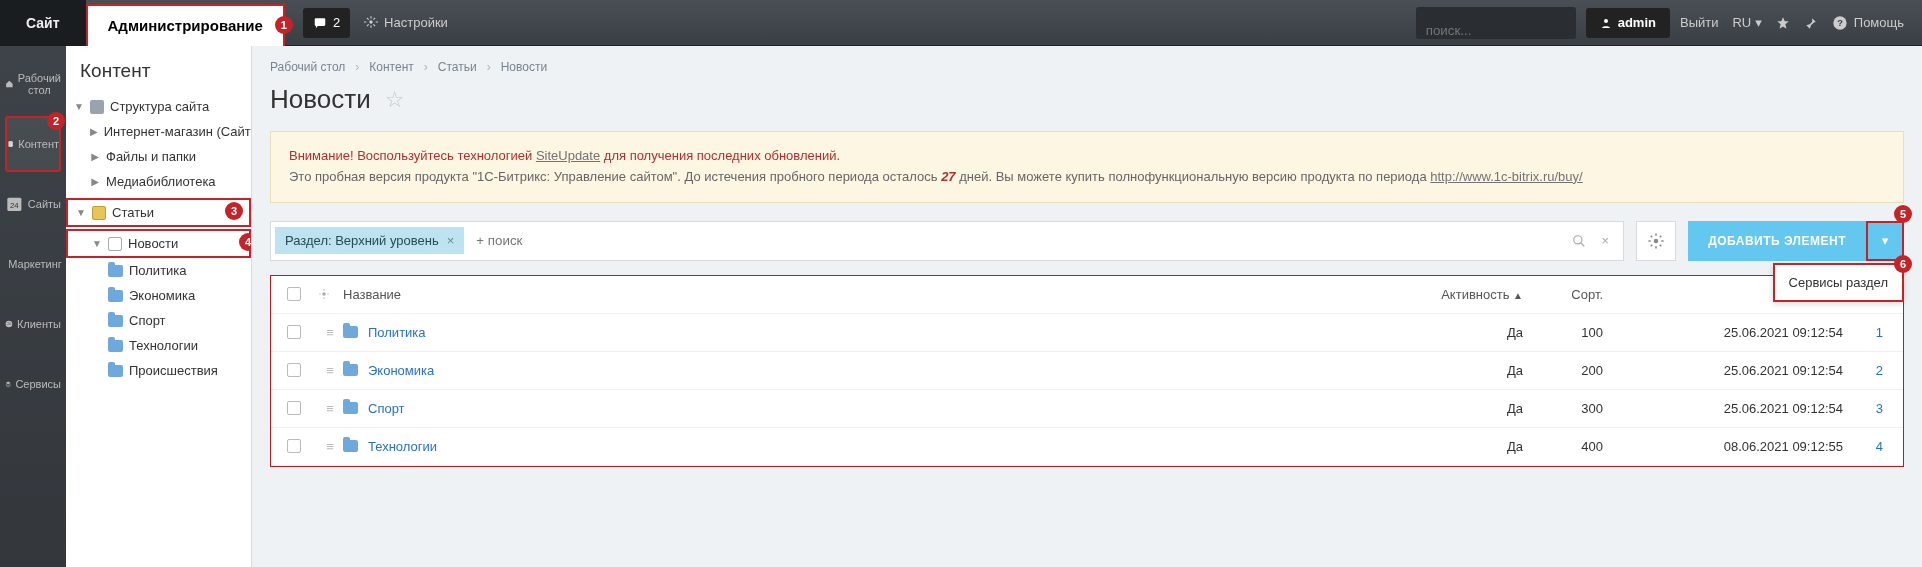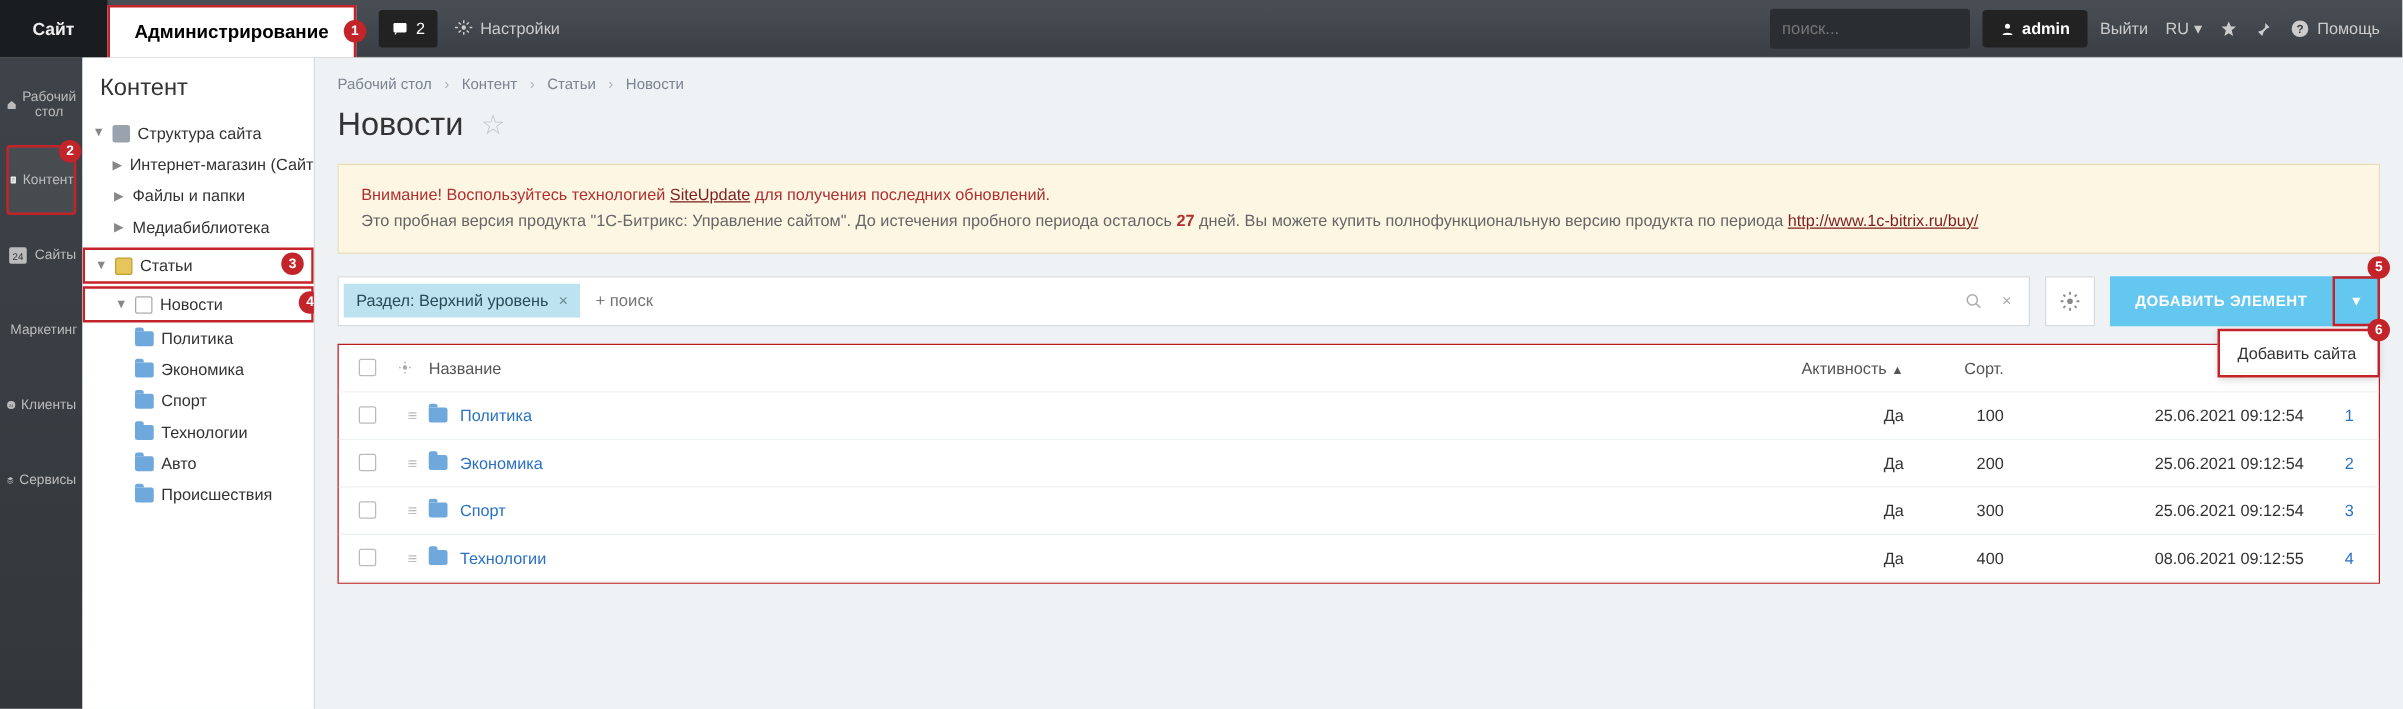--- a/index.html
+++ b/index.html
@@ -5,21 +5,21 @@
 * { margin: 0; padding: 0; box-sizing: border-box; font-family: Arial, Helvetica, sans-serif; }
 body { width: 1922px; height: 567px; background: #eef2f4; overflow: hidden; font-size: 13px; color: #333; }
 
 
 .topbar { height: 46px; background: linear-gradient(#4a4f55,#3a3f45); display: flex; align-items: center; color: #ccc; border-bottom: 1px solid #222; }
 .tab-site { background: #1a1d20; color: #eee; font-weight: bold; padding: 0 26px; height: 46px; display: flex; align-items: center; font-size: 14px; }
 .tab-admin { background: #fff; color: #000; font-weight: bold; padding: 0 20px; height: 42px; margin-top: 4px; display: flex; align-items: center; font-size: 15px; border: 2px solid #c3242a; border-bottom: none; position: relative; }
 .badge-btn { background: #222; color: #fff; height: 30px; min-width: 40px; margin-left: 18px; border-radius: 3px; display: flex; align-items: center; justify-content: center; padding: 0 10px; gap: 6px; }
 .top-settings { margin-left: 14px; display: flex; gap: 6px; color: #ccc; }
 .top-spacer { flex: 1; }
-.search-box { background: #2a2e33; border-radius: 3px; height: 30px; width: 160px; display: flex; align-items: center; padding: 16px 10px; gap: 6px; color: #999; margin-right: 10px; }
+.search-box { background: #2a2e33; border-radius: 3px; height: 30px; width: 160px; display: flex; align-items: flex-start; padding: 16px 10px; gap: 6px; color: #999; margin-right: 10px; }
 .search-box input { background: transparent; border: none; color: #ccc; outline: none; flex:1; }
 .user-btn { background: #222; color:#fff; padding: 0 14px; height:30px; border-radius:3px; display:flex; align-items:center; gap:6px; margin-right:10px; font-weight:bold; }
 .top-link { color:#ccc; margin-right:14px; font-size:13px; display:flex; align-items:center; gap:4px; cursor: pointer; }
 .help-btn { display:flex; align-items:center; gap:6px; color:#ccc; margin-right:18px; }
 
 
 .rail { position:absolute; top:46px; left:0; bottom:0; width:66px; background: linear-gradient(#3e4349,#33373c); display:flex; flex-direction:column; align-items:center; padding-top:10px; }
 .rail-item { width:56px; height:56px; display:flex; flex-direction:row; align-items:center; justify-content:center; color:#bbb; font-size:11px; gap:4px; cursor:pointer; border-radius:3px; position: relative; }
 .rail-item.active { background: rgba(255,255,255,0.06); border:2px solid #c3242a; }
 
@@ -41,22 +41,22 @@
 
 
 .main { position:absolute; top:46px; left:252px; right:0; bottom:0; background:#eef2f4; overflow:hidden; }
 .breadcrumbs { padding:14px 18px 6px; font-size:12px; color:#7a8490; display:flex; gap:10px; align-items:center; }
 .breadcrumbs .sep { color:#aeb5bd; }
 .page-title { padding:4px 18px 16px; font-size:26px; color:#333; display:flex; align-items:center; gap:14px; }
 .star { color:#c0c7cd; font-size:22px; }
 
 .warning-box { margin:0 18px 18px; background:#fdf6e3; border:1px solid #e8dfb9; padding:14px 18px; font-size:13px; line-height:1.6; color:#666; }
 .warning-box .red { color:#b03030; }
-.warning-box .bold-red { color:#b03030; font-weight:bold; }
-.warning-box a { color:#7f1d1d; text-decoration:underline; }
+.warning-box .bold-red { color:#b03030; font-weight:bold;font-style:italic; }
+.warning-box a { color:#737373; text-decoration:underline; }
 
 .toolbar { margin:0 18px 14px; display:flex; align-items:center; gap:12px; }
 .filter-box { flex:1; display:flex; align-items:center; background:#fff; border:1px solid #d7dbe0; height:40px; padding:0 10px 0 4px; gap:8px; }
 .filter-tag { background:#bce3ef; color:#2a4a55; padding:6px 10px; font-size:13px; display:flex; align-items:center; gap:8px; }
 .filter-tag .x { color:#6a8a95; cursor:pointer; }
 .filter-input { flex:1; border:none; outline:none; color:#888; padding:4px; }
 .filter-box .ficon { color:#aaa; cursor:pointer; padding:0 4px; }
 .gear-btn { width:40px; height:40px; background:#fff; border:1px solid #d7dbe0; display:flex; align-items:center; justify-content:center; color:#888; cursor:pointer; }
 .add-btn-wrap { display:flex; height:40px; position: relative; }
 .add-btn { background:#64c7ef; color:#fff; font-weight:bold; font-size:12px; letter-spacing:0.5px; padding:0 20px; display:flex; align-items:center; border:none; cursor:pointer; }
@@ -237,24 +237,20 @@
     <div class="node l3">
         <span class="icon-folder"></span>
         <span>Спорт</span>
       </div>
     <div class="node l3">
         <span class="icon-folder"></span>
         <span>Технологии</span>
       </div>
     <div class="node l3">
         <span class="icon-folder"></span>
-        <span>Авто</span>
-      </div>
-    <div class="node l3">
-        <span class="icon-folder"></span>
         <span>Происшествия</span>
       </div>
   </div>
 </div>
 
 <div class="main">
   <div class="breadcrumbs">
     <span>Рабочий стол</span>
       <span class="sep">›</span>
     <span>Контент</span>
@@ -298,21 +294,21 @@
           <path d="M12 2v3M12 19v3M2 12h3M19 12h3M5 5l2 2M17 17l2 2M5 19l2-2M17 7l2-2" stroke="#888" stroke-width="2"></path>
         </svg>
     </div>
     <div class="add-btn-wrap">
       <button class="add-btn">ДОБАВИТЬ ЭЛЕМЕНТ</button>
       <div class="add-dd">
         <span style="color:#fff;">▾</span>
         <span class="marker" style="right:-8px; top:-16px;">5</span>
       </div>
       <div class="dd-menu">
-        <div>Добавить сайта</div>
+        <div>Сервисы раздел</div>
         <span class="marker" style="right:-10px; top:-10px;">6</span>
       </div>
     </div>
   </div>
 
   <div class="table">
     <div class="table-head">
       <div class="col-check">
           <div class="chk"></div>
         </div>

